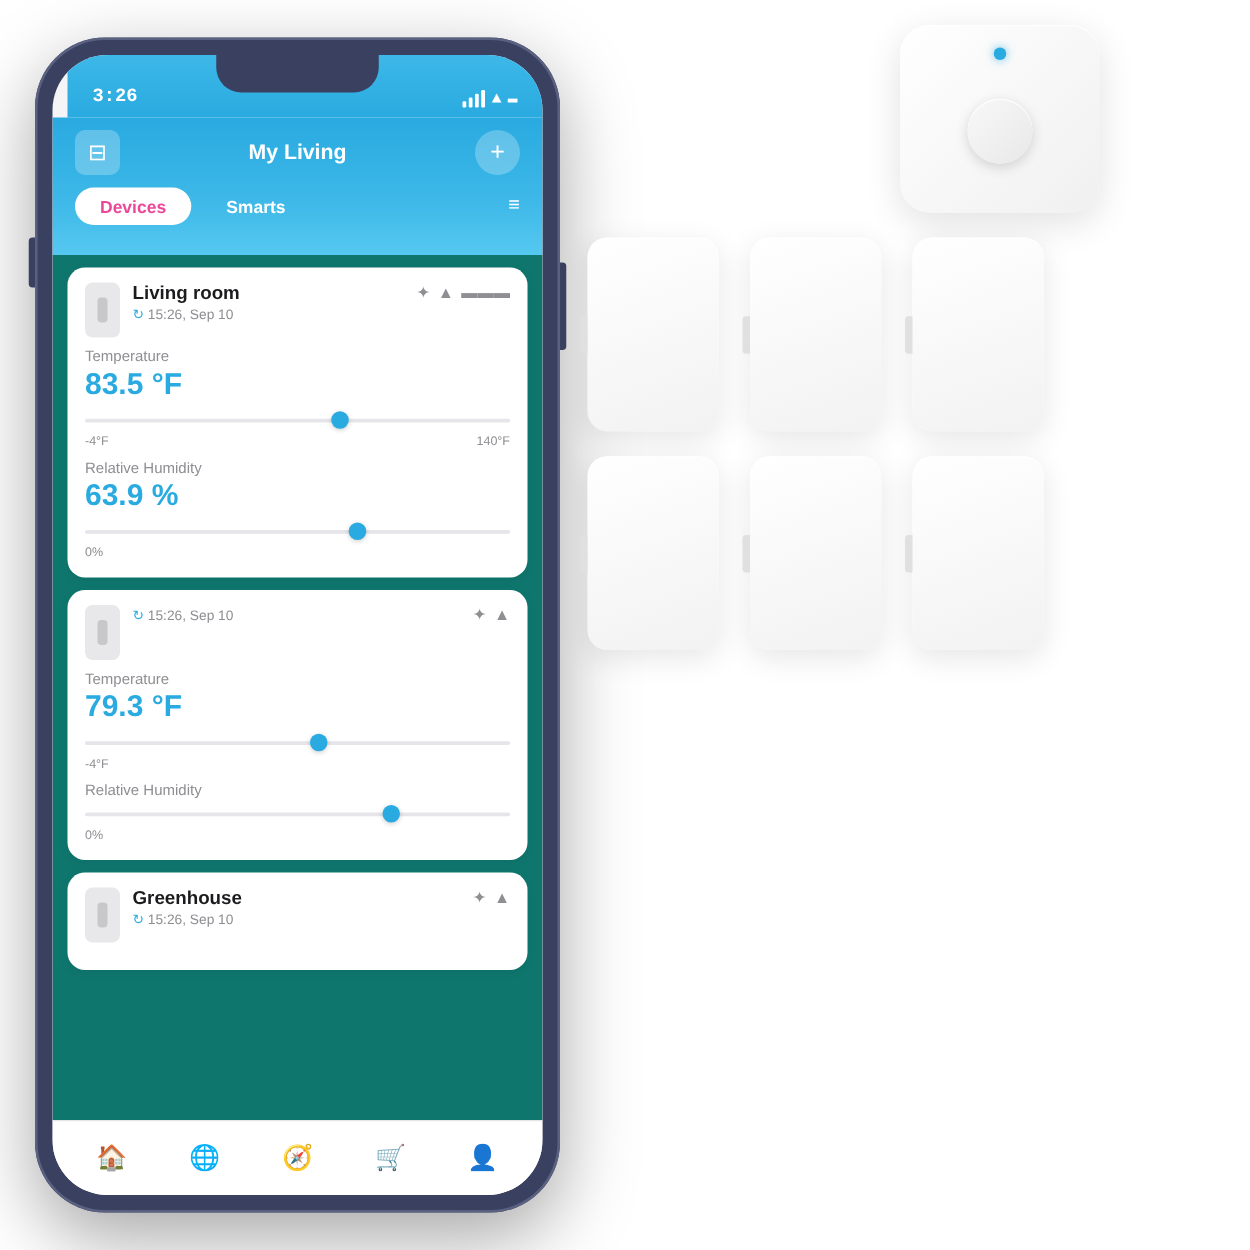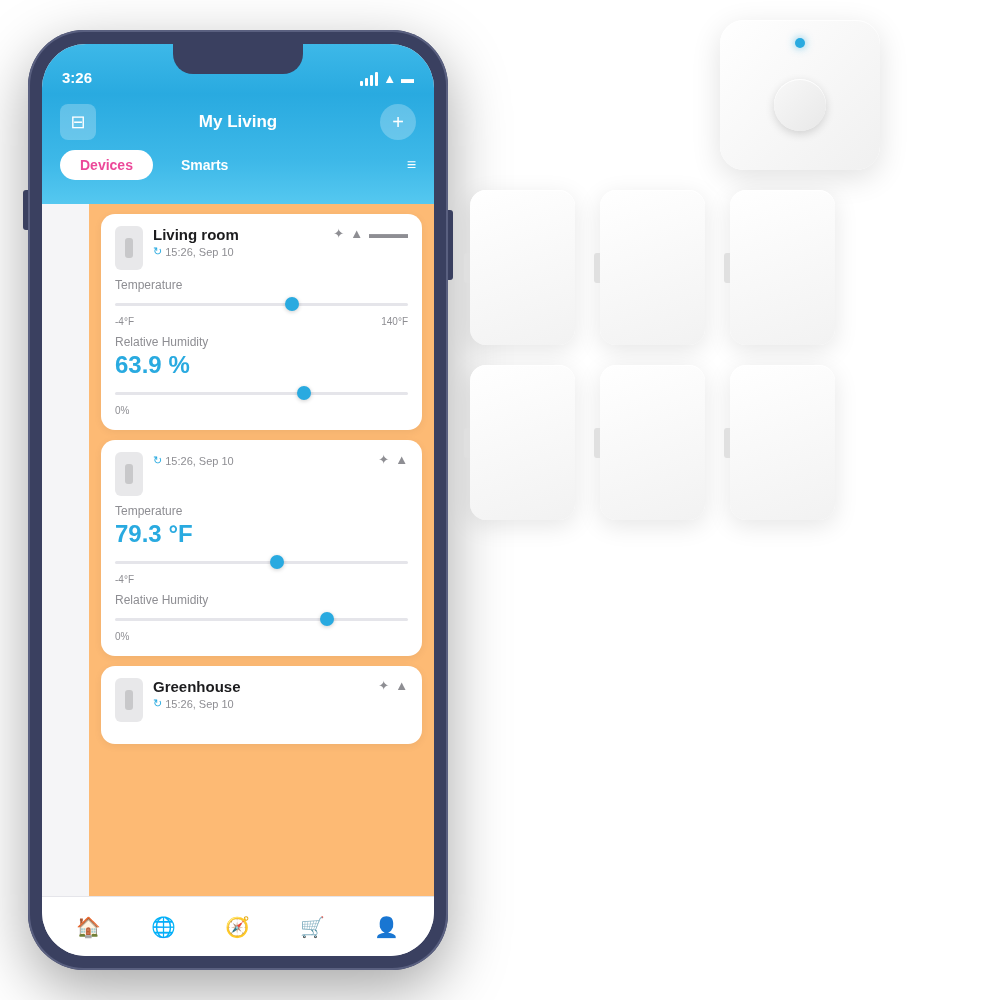--- a/index.html
+++ b/index.html
@@ -72,28 +72,29 @@
       height: 30px;
       background: #3a4060;
       border-radius: 0 0 20px 20px;
       z-index: 20;
     }
 
     
     .status-bar {
       position: absolute;
       top: 0;
-      left: 0;
+      left: 12px;
       right: 0;
       height: 50px;
       background: linear-gradient(180deg, #3db8e8 0%, #29aae0 100%);
       display: flex;
       align-items: flex-end;
       padding: 0 20px 8px;
       z-index: 10;
+      font-family: Liberation Mono, monospace;
     }
     .status-time {
       color: white;
       font-size: 15px;
       font-weight: 600;
     }
     .status-icons {
       margin-left: auto;
       display: flex;
       align-items: center;
@@ -192,23 +193,22 @@
       line-height: 1;
     }
 
     
     .app-content {
       position: absolute;
       top: 160px;
       left: 0;
       right: 0;
       bottom: 60px;
-      background: #fdba74;
+      background: #0f766e;
       overflow: hidden;
-      margin-left: 47px;
     }
 
     
     .device-card {
       background: white;
       margin: 10px 12px;
       border-radius: 14px;
       padding: 12px 14px 14px;
       box-shadow: 0 2px 8px rgba(0,0,0,0.06);
     }
@@ -453,20 +453,21 @@
                 <span>15:26, Sep 10</span>
               </div>
             </div>
             <div class="card-icons">
               <span>✦</span>
               <span>▲</span>
               <span>▬▬▬</span>
             </div>
           </div>
           <div class="reading-label">Temperature</div>
+          <div class="reading-value">83.5 °F</div>
           <div class="slider-container">
             <div class="slider-track">
               <div class="slider-thumb" style="left:58%;"></div>
             </div>
           </div>
           <div class="slider-labels">
             <span>-4°F</span>
             <span>140°F</span>
           </div>
           <div class="reading-label">Relative Humidity</div>

